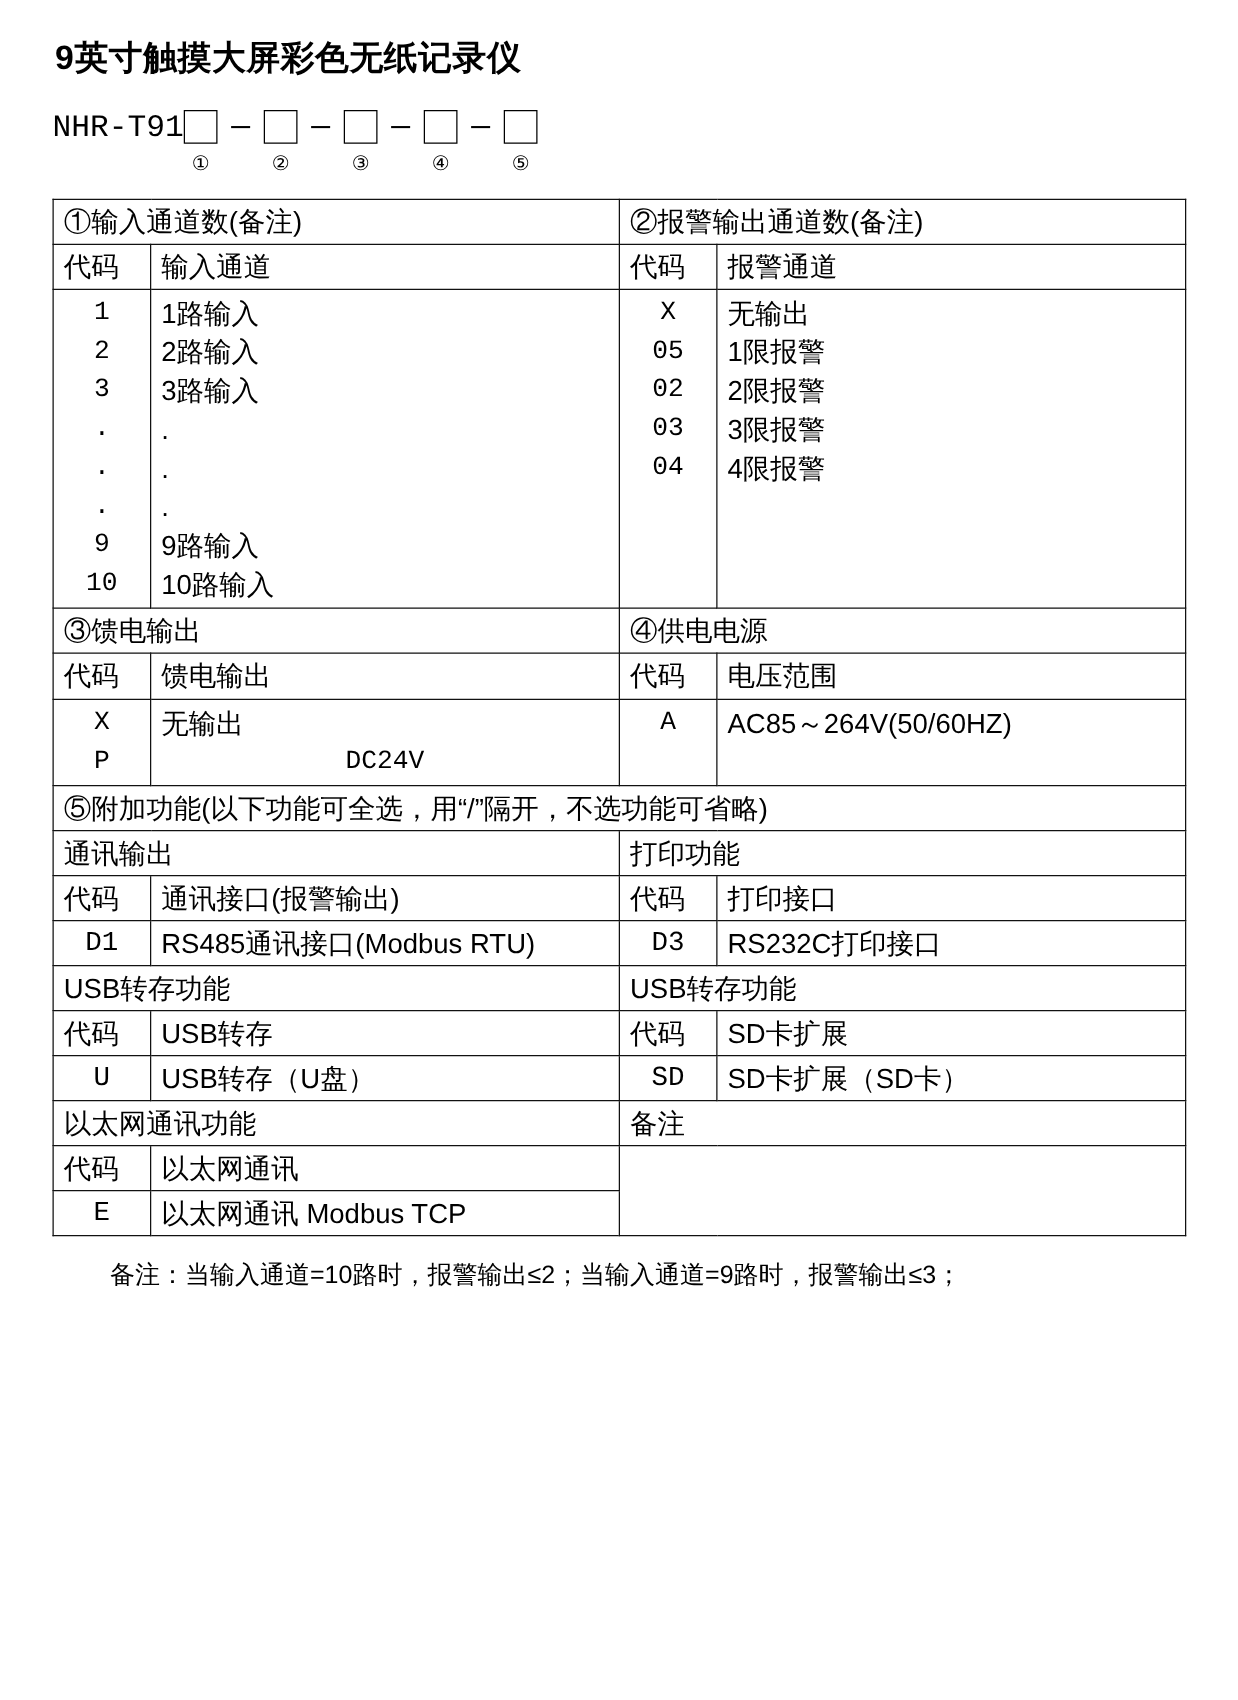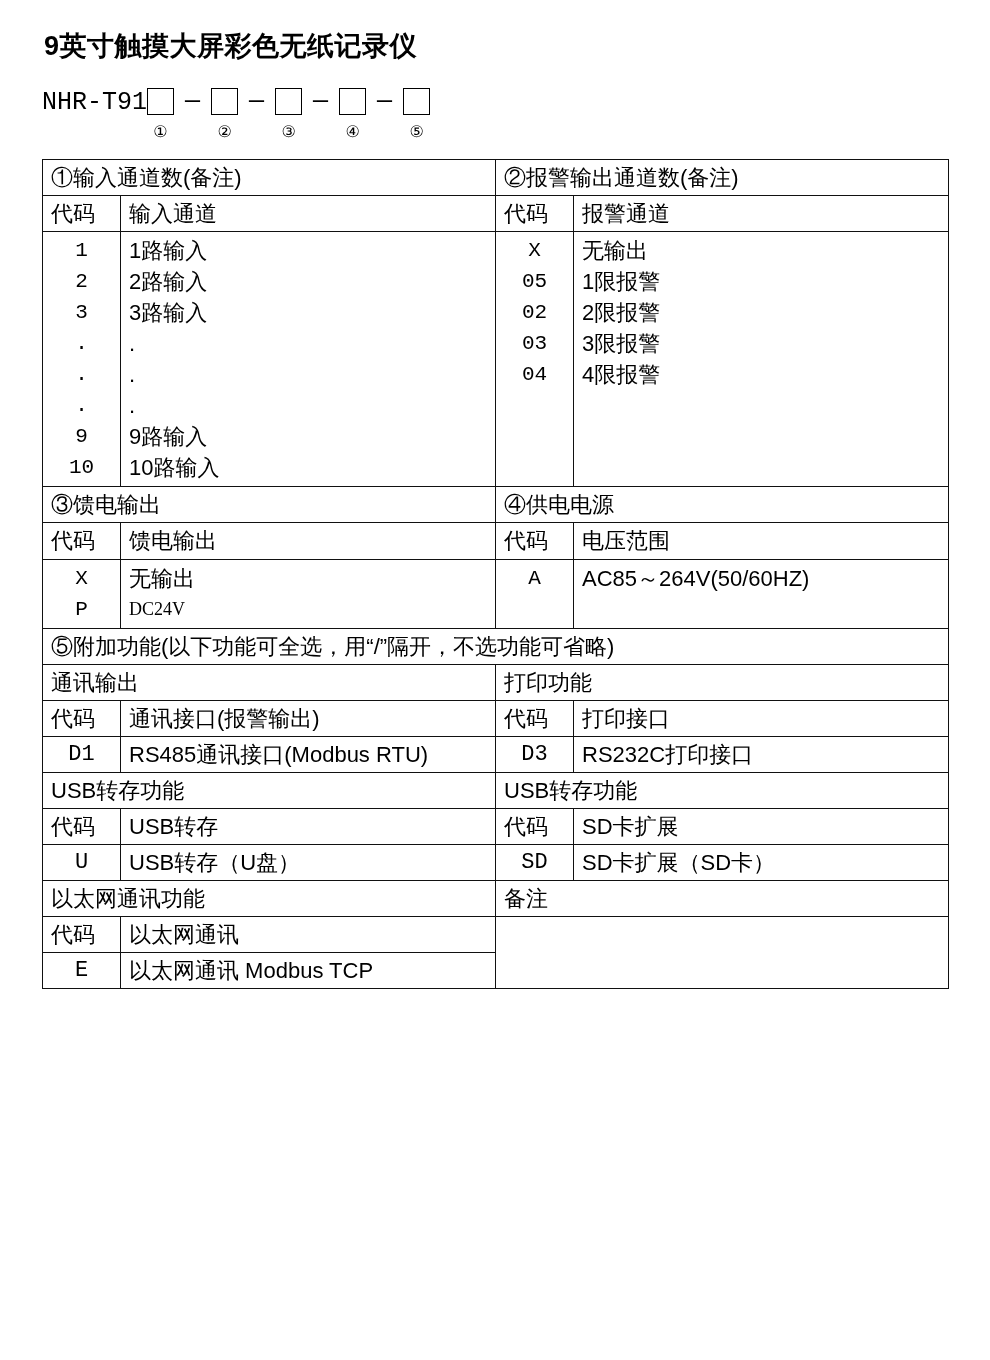--- a/index.html
+++ b/index.html
@@ -103,22 +103,23 @@
     text-align: left;
     width: 78px;
     font-size: 22px;
     margin-top: 16px;
   }
   .cellpad {
     padding-top: 5px;
     padding-bottom: 5px;
   }
   .mono {
-    font-family: Liberation Serif, serif;
-    font-size: 18px;
+    font-family: Liberation Mono, monospace;
+    font-size: 21px;
+    text-align: center;
   }
   .listcell {
     padding: 4px 8px 4px 10px;
   }
   .listcell div {
     line-height: 31px;
     white-space: nowrap;
   }
   .listcell.center div {
     text-align: center;
@@ -310,15 +311,16 @@
       <td class="hdr" rowspan="2" colspan="2"></td>
     </tr>
     <tr>
       <td class="code cellpad">E</td>
       <td class="cellpad">以太网通讯 Modbus TCP</td>
     </tr>
   </tbody>
     </table>
 
   <div class="note">
+    <div>备注：当输入通道=10路时，报警输出≤2；当输入通道=9路时，报警输出≤3；</div>
   </div>
 
 </div>
 
 </body></html>

